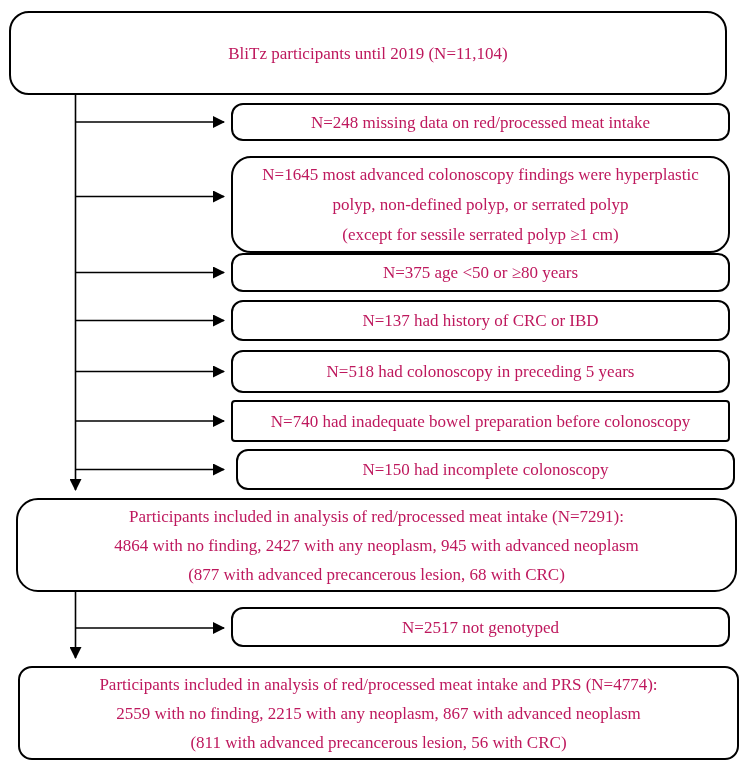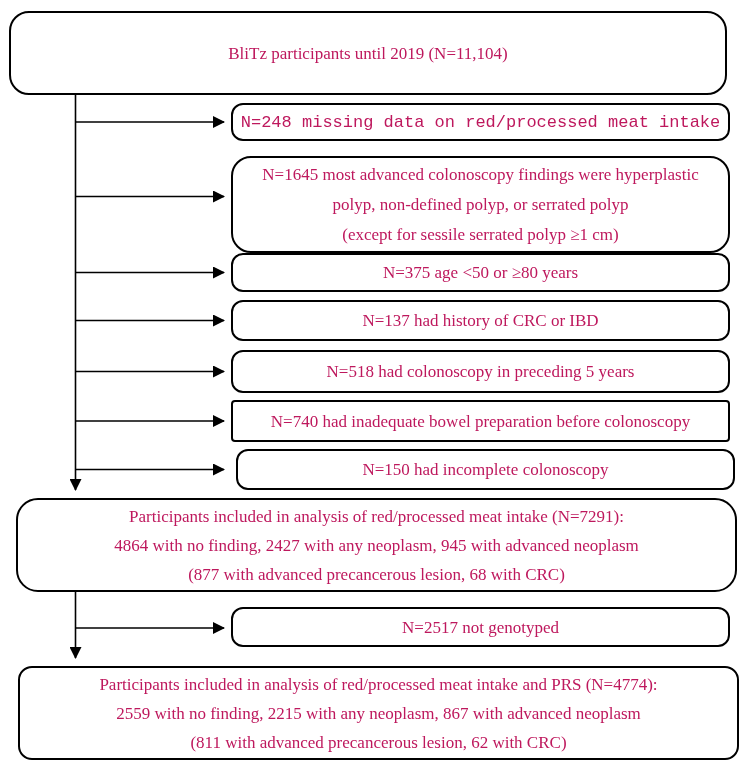--- a/index.html
+++ b/index.html
@@ -26,21 +26,21 @@
     flex-direction: column;
     justify-content: center;
     align-items: center;
     text-align: center;
     font-size: 17px;
     line-height: 29px;
     padding: 2px 14px;
   }
   .box span { display: block; white-space: nowrap; }
   .b-enrollment { left: 9px;   top: 11px;  width: 718px; height: 84px; border-radius: 20px; }
-  .b-e1        { left: 231px;  top: 103px; width: 499px; height: 38px; border-radius: 12px; font-family: Liberation Mono, monospace; }
+  .b-e1        { left: 231px;  top: 103px; width: 499px; height: 38px; border-radius: 12px; }
   .b-e2        { left: 231px;  top: 148px; width: 499px; height: 97px; border-radius: 20px; line-height: 30px; margin-top: 8px; }
   .b-e3        { left: 231px;  top: 253px; width: 499px; height: 39px; border-radius: 12px; }
   .b-e4        { left: 231px;  top: 300px; width: 499px; height: 41px; border-radius: 12px; }
   .b-e5        { left: 231px;  top: 350px; width: 499px; height: 43px; border-radius: 12px; }
   .b-e6        { left: 231px;  top: 400px; width: 499px; height: 42px; border-radius: 4px; }
   .b-e7        { left: 236px;  top: 449px; width: 499px; height: 41px; border-radius: 12px; }
   .b-m1        { left: 16px;   top: 498px; width: 721px; height: 94px; border-radius: 22px; }
   .b-e8        { left: 231px;  top: 607px; width: 499px; height: 40px; border-radius: 12px; }
   .b-m2        { left: 18px;   top: 666px; width: 721px; height: 94px; border-radius: 14px; }
 </style>
@@ -110,16 +110,16 @@
     <span>(877 with advanced precancerous lesion, 68 with CRC)</span>
   </div>
 
   <div class="box b-e8">
     <span>N=2517 not genotyped</span>
   </div>
 
   <div class="box b-m2">
     <span>Participants included in analysis of red/processed meat intake and PRS (N=4774):</span>
     <span>2559 with no finding, 2215 with any neoplasm, 867 with advanced neoplasm</span>
-    <span>(811 with advanced precancerous lesion, 62 with CRC)</span>
+    <span>(811 with advanced precancerous lesion, 56 with CRC)</span>
   </div>
 
 </div>
 
 </body></html>

